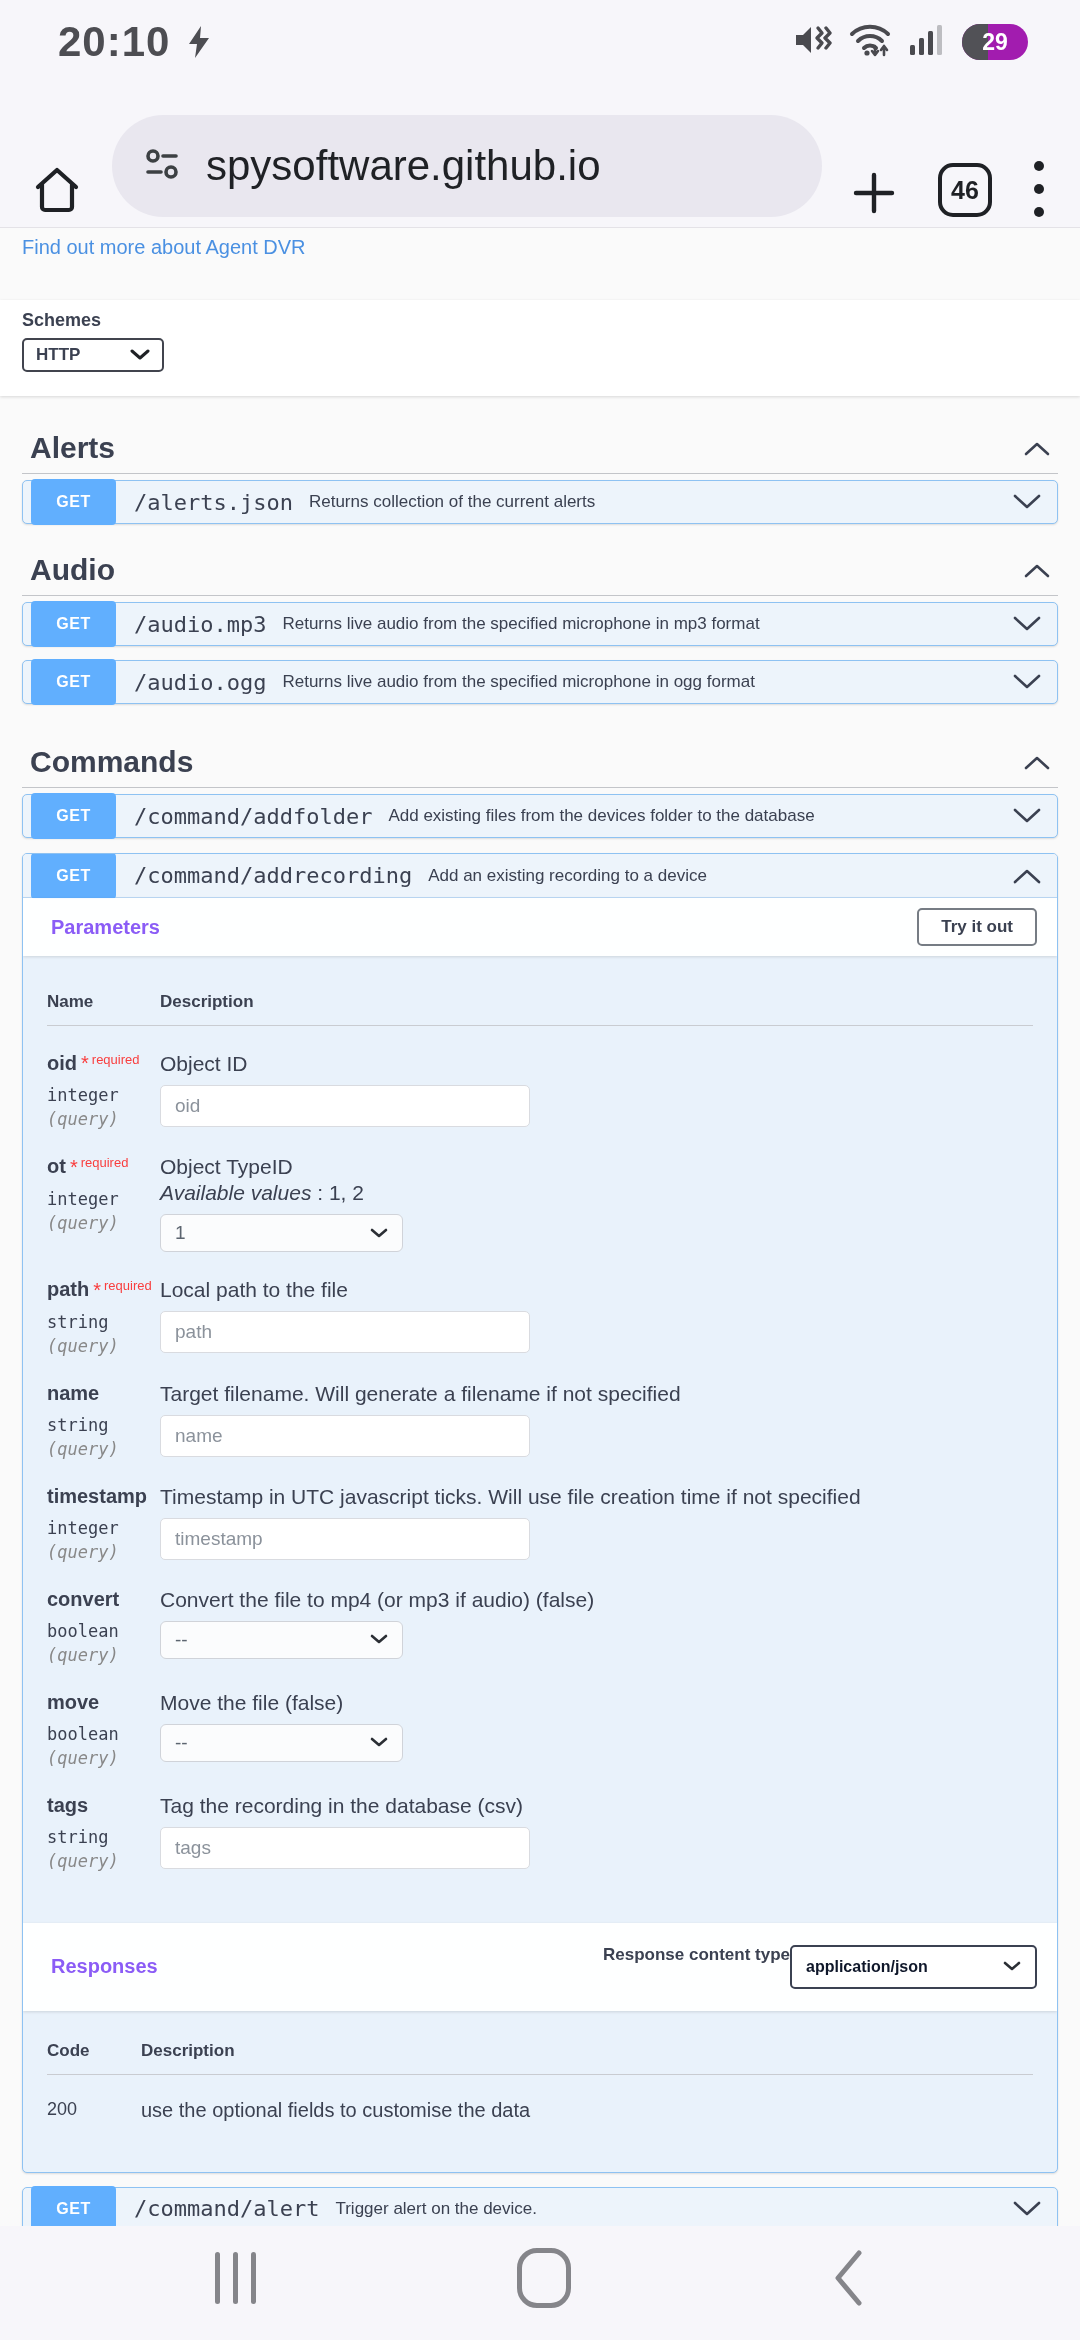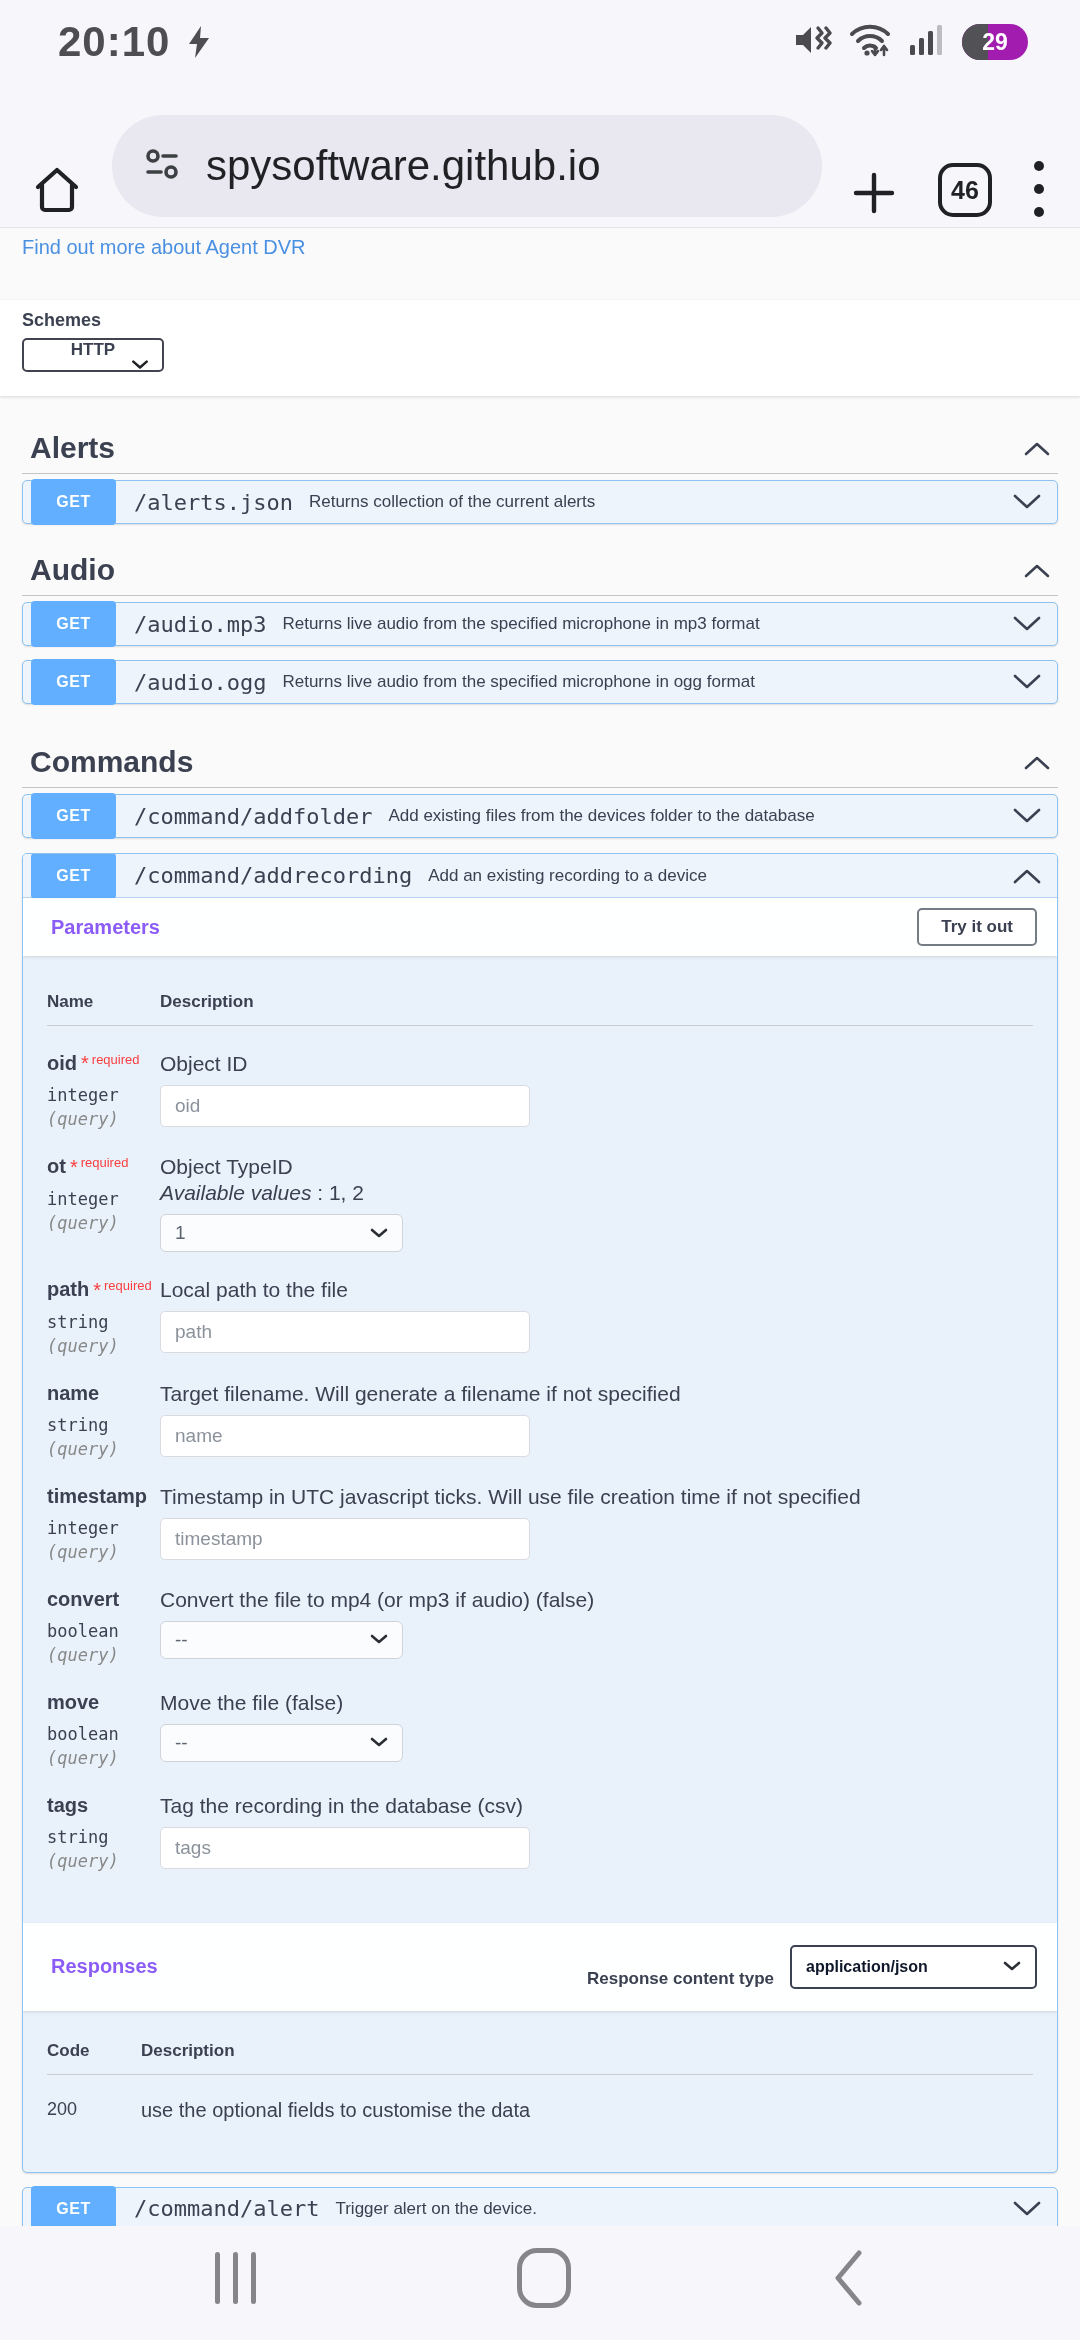--- a/index.html
+++ b/index.html
@@ -47,21 +47,21 @@
   .webview { height:1998px; overflow:hidden; background:#fafafa; }
   .link-band { height:72px; padding:8px 0 0 22px; }
   .about-link { font-size:20px; color:#4a90e2; text-decoration:none; }
   .schemes-band {
     height:96px; background:#ffffff; padding:10px 0 0 22px;
     box-shadow:0 1px 3px rgba(0,0,0,.14); position:relative; z-index:2;
   }
   .schemes-label { font-size:18px; font-weight:700; color:#3b4151; }
   .scheme-select {
     margin-top:7px; width:142px; height:34px; border:2px solid #41444e; border-radius:5px;
-    background:#fff; display:flex; align-items:center; padding:0 12px; cursor:pointer;flex-direction:column;
+    background:#fff; display:flex; align-items:center; padding:0 12px; cursor:pointer;
   }
   .scheme-select span { font-size:17px; font-weight:700; color:#3b4151; }
   .scheme-select svg { margin-left:auto; }
   .swagger { padding-top:36px; }
   .sec-title {
     margin:0 30px; height:32px; display:flex; align-items:center; justify-content:space-between;
     cursor:pointer;
   }
   .sec-title h4 { font-size:30px; font-weight:700; color:#3b4151; }
   .sec-hr { border:none; border-top:1px solid #c3c5c9; margin:9px 22px 0 22px; }
@@ -119,21 +119,21 @@
     font-family:"Liberation Sans", sans-serif; display:block;
   }
   .p-input::placeholder { color:#8b929b; opacity:1; }
   .p-select {
     margin-top:9px; width:243px; height:38px; border:1px solid #d0d3d9; border-radius:6px;
     background:#fbfcfd; display:flex; align-items:center; padding:0 14px; cursor:pointer;
   }
   .p-select span { font-size:19px; color:#5c6570; }
   .p-select svg { margin-left:auto; }
   .resp-header { height:88px; padding-right:20px; }
-  .resp-right { display:flex; align-items:flex-end; gap:16px; }
+  .resp-right { display:flex; align-items:flex-start; gap:0; }
   .resp-ct-label { font-size:17px; font-weight:600; color:#3b4151; }
   .ct-select {
     width:247px; height:44px; border:2px solid #3b4151; border-radius:5px; background:#fff;
     display:flex; align-items:center; padding:0 14px; cursor:pointer;
   }
   .ct-select span { font-size:16px; font-weight:700; color:#0f172a; }
   .ct-select svg { margin-left:auto; }
   .codes-wrap { padding:30px 24px 50px 24px; }
   .c-head { display:grid; grid-template-columns:94px 1fr; }
   .c-head div { font-size:17px; font-weight:700; color:#3b4151; }

